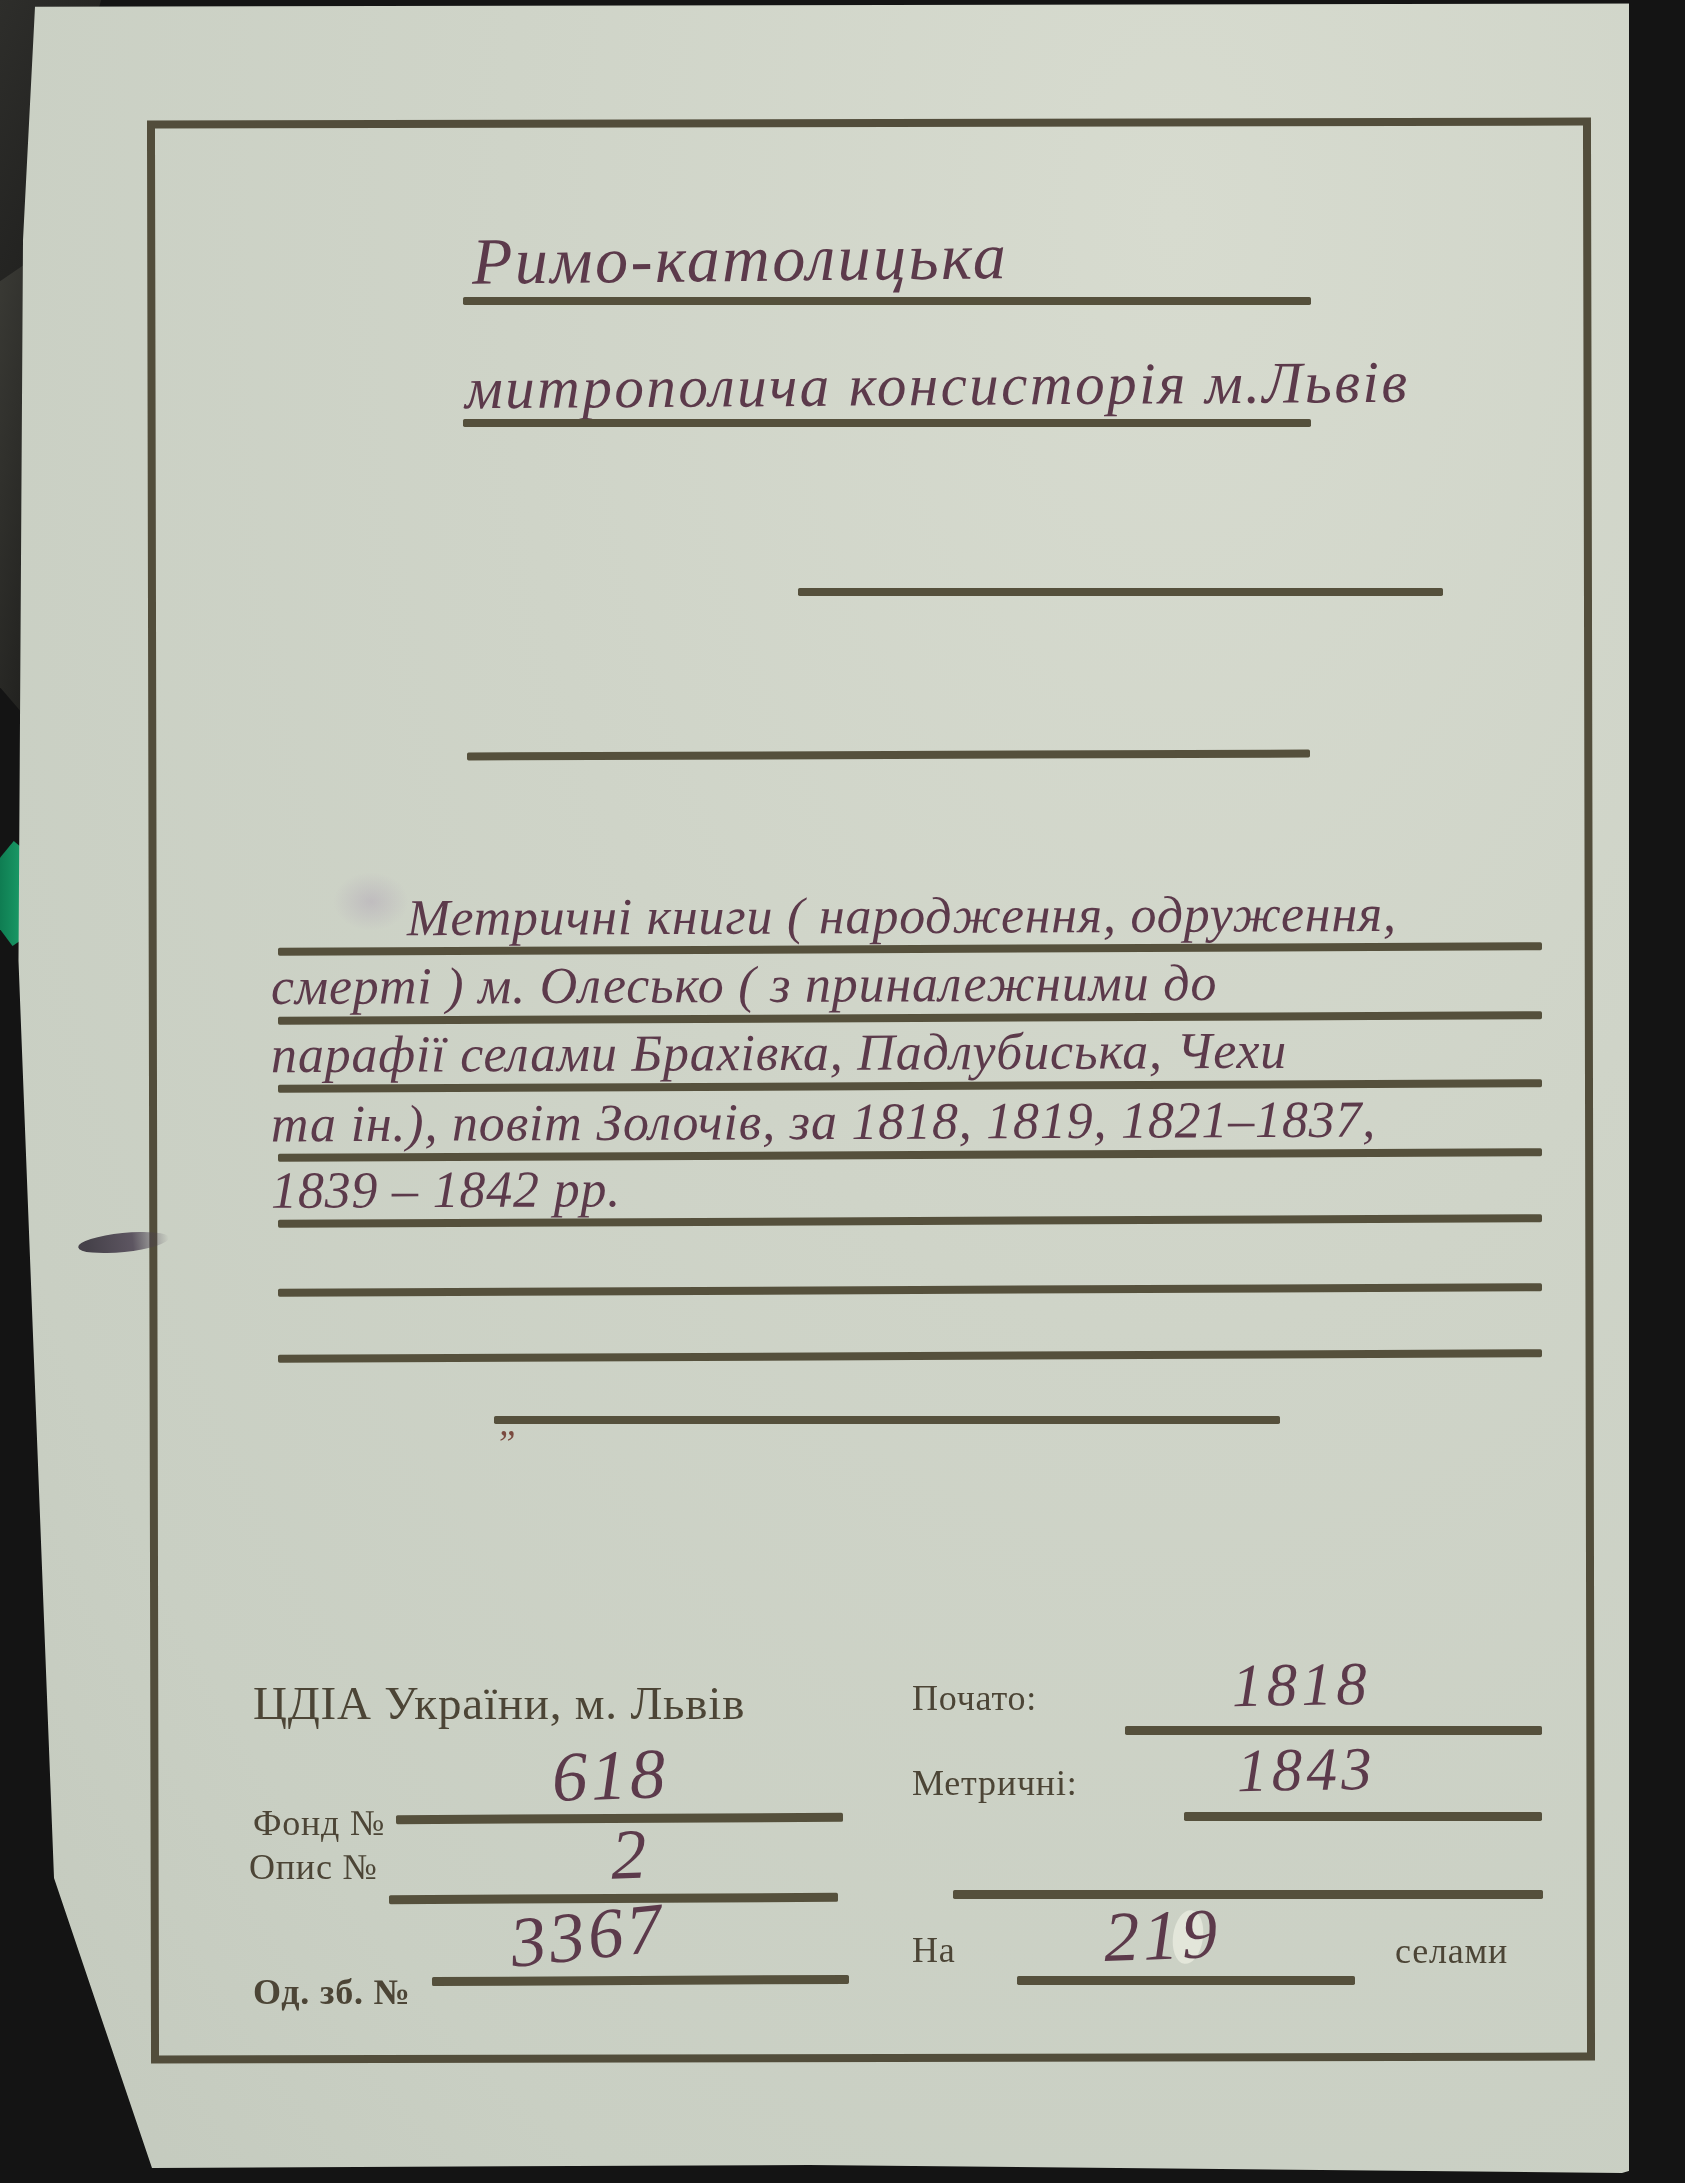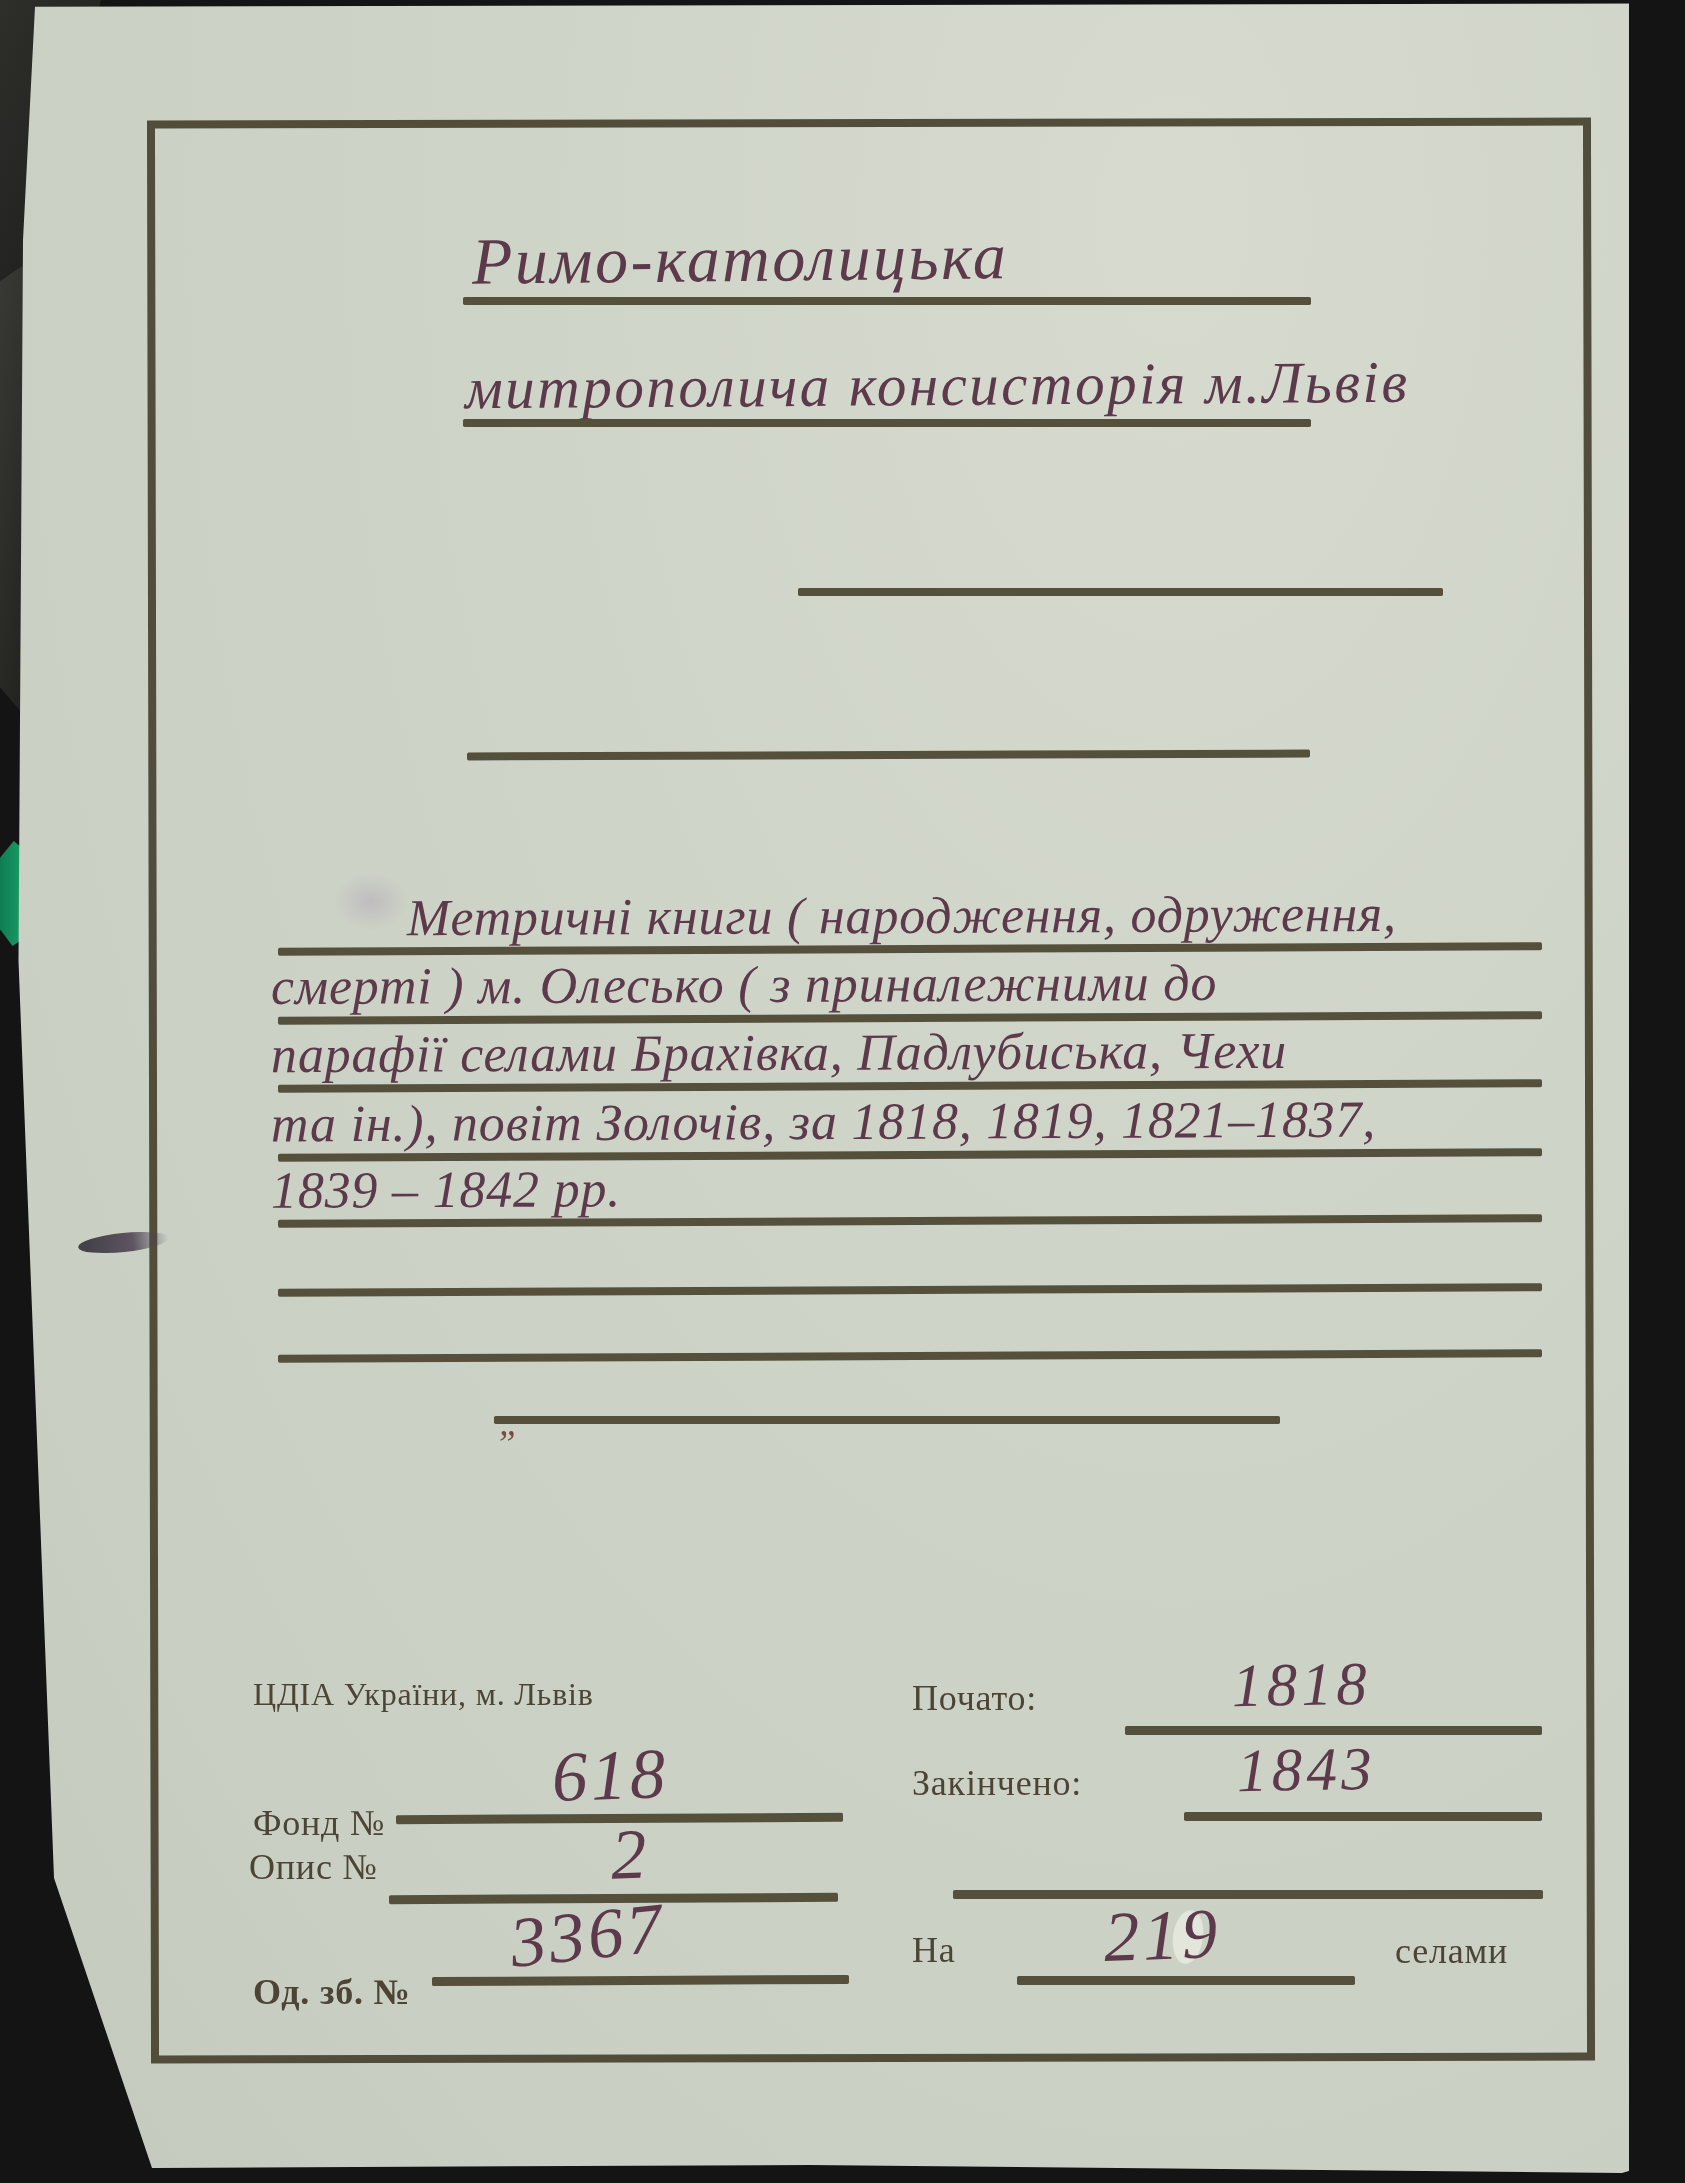--- a/index.html
+++ b/index.html
@@ -31,21 +31,21 @@
       font-family:"Liberation Serif", serif;}
   .hw-title1{font-size:66px;letter-spacing:2.5px;transform:rotate(-0.6deg);}
   .hw-title2{font-size:59px;letter-spacing:2.5px;transform:rotate(-0.4deg);}
   .hw-desc{font-size:52px;letter-spacing:0.8px;transform:rotate(-0.25deg);}
   .hw-num{font-size:71px;letter-spacing:3.4px;transform:rotate(-2deg);}
   .hw-year{font-size:61px;letter-spacing:4.2px;transform:rotate(-1deg);}
   .ditto{position:absolute;font-size:37px;color:#7a4a3f;font-style:italic;}
   
   .label{position:absolute;font-size:36px;color:#4c4536;white-space:nowrap;
     font-family:"Liberation Serif", serif;letter-spacing:0.8px;}
-  .label.big{font-size:32px;}
+  .label.big{font-size:47px;}
   
   .ink-smudge{position:absolute;left:78px;top:1233px;width:91px;height:18.5px;
     background:linear-gradient(90deg,#2e2834 10%,#4a4050 60%,rgba(74,64,80,0));
     border-radius:50%;transform:rotate(-6deg);opacity:.85;}
   .stamp-ghost{position:absolute;left:333px;top:872px;width:76px;height:59px;
     background:radial-gradient(ellipse,rgba(138,102,160,.20),rgba(138,102,160,0) 70%);}
   .whiteout{position:absolute;left:1173px;top:1910px;width:30px;height:54px;
     background:#e3e6da;border-radius:50%;transform:rotate(8deg);}
 </style>
 </head>
@@ -106,21 +106,21 @@
     <div class="rule thick" style="left:389px;top:1894px;width:449px;transform:rotate(-0.3deg);"></div>
 
     <div class="label" style="left:253px;top:1971px;font-weight:bold;">Од. зб. №</div>
     <div class="hw hw-num" style="left:510px;top:1895px;transform:rotate(-6deg);">3367</div>
     <div class="rule thick" style="left:432px;top:1976px;width:417px;transform:rotate(-0.3deg);"></div>
 
     <div class="label" style="left:912px;top:1677px;">Почато:</div>
     <div class="hw hw-year" style="left:1232px;top:1650px;">1818</div>
     <div class="rule thick" style="left:1125px;top:1726px;width:417px;"></div>
 
-    <div class="label" style="left:912px;top:1762px;">Закінчено:</div>
+    <div class="label" style="left:912px;top:1762px;">Метричні:</div>
     <div class="hw hw-year" style="left:1237px;top:1735px;">1843</div>
     <div class="rule thick" style="left:1184px;top:1812px;width:358px;"></div>
 
     <div class="rule thick" style="left:953px;top:1890px;width:590px;"></div>
 
     <div class="label" style="left:912px;top:1929px;text-align:right;">На</div>
     <div class="whiteout"></div>
     <div class="hw hw-num" style="left:1104px;top:1895px;">219</div>
     <div class="rule thick" style="left:1017px;top:1976px;width:338px;"></div>
     <div class="label" style="left:1395px;top:1930px;">селами</div>

